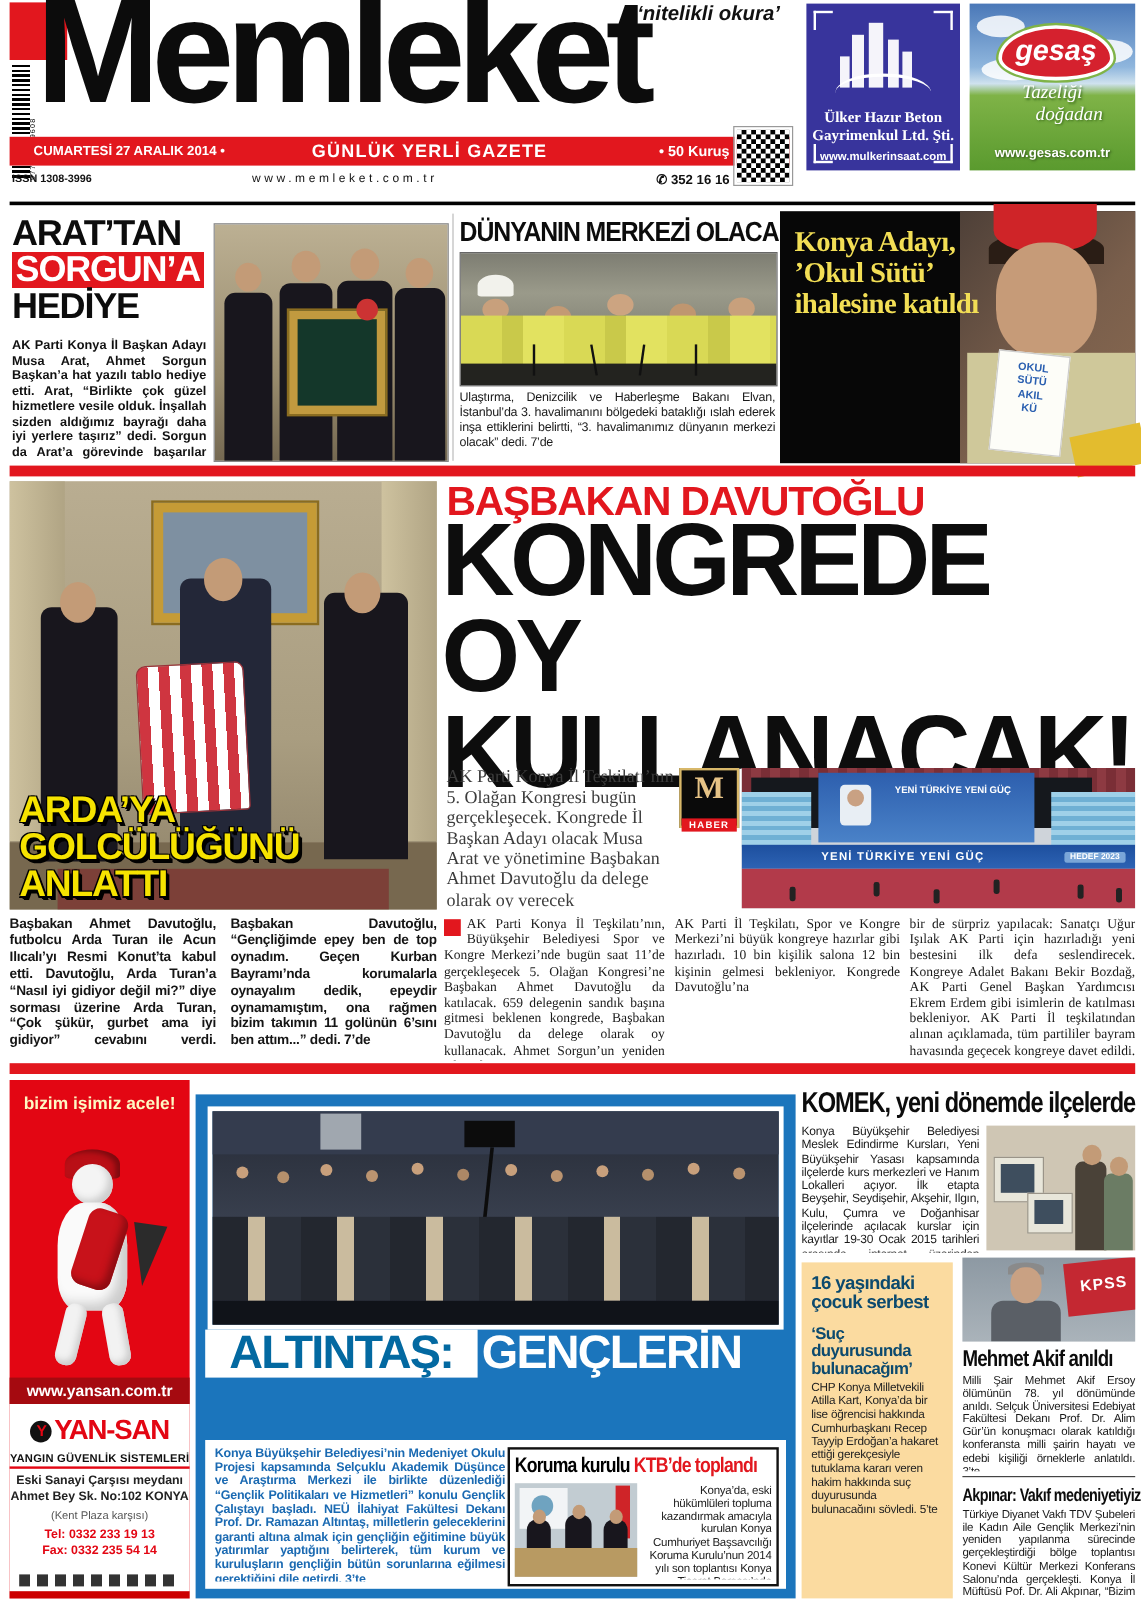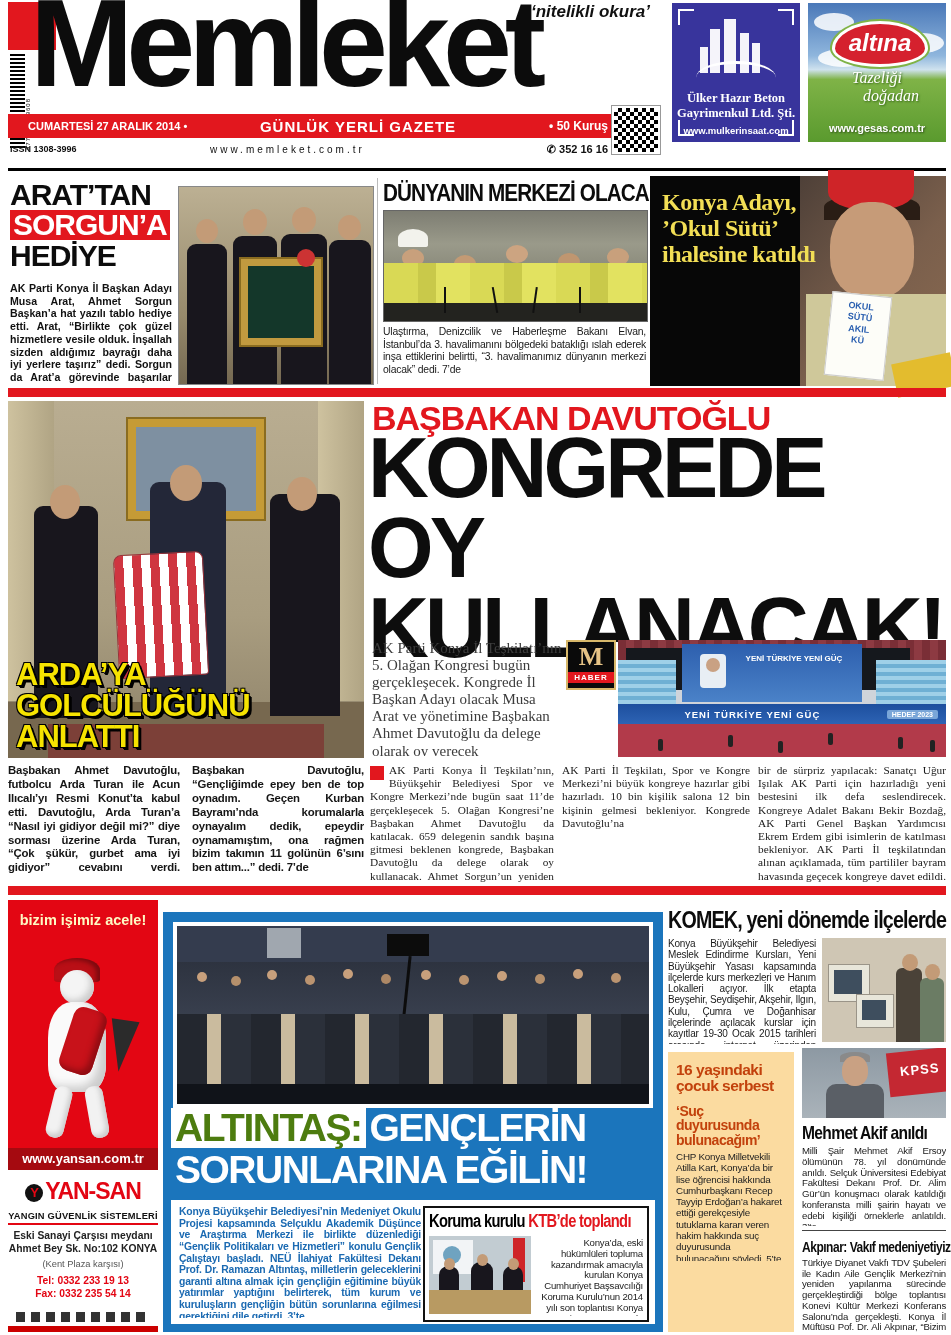--- a/index.html
+++ b/index.html
@@ -85,21 +85,21 @@
   .rug{position:absolute;bottom:0;left:40px;width:276px;height:34px;background:#7c4038;}
   .jersey{position:absolute;left:108px;top:152px;width:88px;height:122px;background:repeating-linear-gradient(90deg,#cf3540 0 9px,#fff 9px 18px);border-radius:8px 8px 4px 4px;transform:rotate(-3deg);border:1px solid #99323a;}
   .arda-hl{position:absolute;left:8px;bottom:6px;line-height:1.0;}
   .yellow-hl{font-weight:900;color:#f6e300;letter-spacing:-1px;text-shadow:2px 2px 0 #000,-1px -1px 0 #000,1px -1px 0 #000,-1px 1px 0 #000,3px 3px 0 #000;display:block;}
   .arda-b{left:8px;top:764px;width:356px;height:118px;column-count:2;column-gap:12px;font-weight:bold;font-size:11.4px;line-height:1.22;color:#151515;letter-spacing:-.2px;}
   .kicker{left:372px;top:399px;font-weight:900;font-size:34px;letter-spacing:-1px;color:#e2171e;white-space:nowrap;}
   .main-hl{left:368px;top:428px;width:582px;font-weight:900;font-size:86px;line-height:.93;letter-spacing:-4px;color:#0d0d0d;transform:scaleX(.98);transform-origin:left;}
   .deck{left:372px;top:640px;width:190px;height:116px;font-family:"Liberation Serif",serif;font-size:15px;line-height:1.14;color:#3c3c3c;}
   .mhaber{left:566px;top:640px;width:46px;height:46px;background:#0a0a0a;border:2px solid #d8b86a;text-align:center;}
   .mhaber .m{color:#e6c386;font-weight:900;font-size:26px;line-height:30px;font-family:"Liberation Serif",serif;display:block;}
-  .mhaber .h{display:block;background:#e2171e;color:#fff;font-weight:900;font-size:8px;line-height:11px;letter-spacing:1px;}
+  .mhaber .h{display:block;background:#e2171e;color:#fff;font-weight:900;font-size:8px;line-height:11px;letter-spacing:1px;margin-top:10px;}
   .cong-ph{left:618px;top:640px;width:328px;height:117px;background:#ddd;}
   .cong-seats{position:absolute;top:0;width:100%;height:20px;background:repeating-linear-gradient(90deg,#7a2e36 0 8px,#8d3a42 8px 16px);}
   .cong-wall{position:absolute;top:20px;width:100%;height:44px;background:#cfd4da;}
   .cong-stage{position:absolute;left:64px;top:4px;width:180px;height:58px;background:linear-gradient(#2d5fae,#4a82c8);color:#fff;}
   .cong-port{position:absolute;left:18px;top:10px;width:26px;height:34px;background:#e8eef4;border-radius:4px;}
   .cong-face{position:absolute;left:24px;top:14px;width:14px;height:14px;background:#c9a183;border-radius:50%;}
   .cong-t1{position:absolute;left:52px;top:10px;width:120px;font-weight:900;font-size:8px;text-align:center;line-height:1.2;}
   .cong-screen{position:absolute;top:8px;width:62px;height:42px;background:#15181d;}
   .cong-banner{position:absolute;left:0;top:64px;width:100%;height:20px;background:linear-gradient(#1d4f9e,#2d63b4);color:#fff;display:flex;align-items:center;}
   .cong-t2{flex:1;text-align:center;font-weight:900;font-size:9.5px;letter-spacing:1px;}
@@ -134,21 +134,21 @@
   .altintas{left:163px;top:912px;width:500px;height:420px;background:#1b75bc;}
   .alt-phframe{position:absolute;left:10px;top:10px;width:472px;height:178px;border:4px solid #fff;background:linear-gradient(#262b36 0%,#3a4150 55%,#2c313c 100%);overflow:hidden;}
   .alt-wall{position:absolute;top:0;width:100%;height:36px;background:#343c4e;}
   .alt-door{position:absolute;left:90px;top:2px;width:34px;height:30px;background:#cfd4d8;opacity:.7;}
   .alt-heads{position:absolute;left:20px;top:46px;width:10px;height:10px;border-radius:50%;background:#c8a07c;box-shadow:34px 4px 0 #b5906c,70px -2px 0 #c8a07c,108px 3px 0 #bb9470,146px -3px 0 #c8a07c,184px 2px 0 #ad8866,224px -2px 0 #c8a07c,262px 3px 0 #bb9470,300px -1px 0 #c8a07c,338px 2px 0 #b5906c,376px -3px 0 #c8a07c,414px 1px 0 #bb9470;}
   .alt-cam{position:absolute;left:210px;top:8px;width:42px;height:22px;background:#0c0c0c;}
   .alt-tripod{position:absolute;left:228px;top:30px;width:3px;height:70px;background:#0c0c0c;transform:rotate(6deg);}
   .alt-row{position:absolute;bottom:20px;width:100%;height:70px;background:repeating-linear-gradient(90deg,#23272f 0 30px,#cabb9e 30px 44px,#2b303a 44px 74px);}
   .alt-floorline{position:absolute;bottom:0;width:100%;height:20px;background:#101319;}
   .alt-hl{position:absolute;left:8px;top:196px;line-height:1.02;letter-spacing:-1.5px;white-space:nowrap;}
-  .alt-tag{background:#fff;color:#4d7c0f;font-weight:900;font-size:39px;padding:0 4px;display:inline-block;}
+  .alt-tag{background:#fff;color:#0369a1;font-weight:900;font-size:39px;padding:0 20px;display:inline-block;}
   .alt-rest{color:#fff;font-weight:900;font-size:39px;display:inline-block;margin-left:4px;}
   .alt-l2{color:#fff;font-weight:900;font-size:39px;display:block;margin-top:2px;padding-left:4px;}
   .alt-white{position:absolute;left:8px;top:288px;width:484px;height:124px;background:#fff;}
   .alt-body{position:absolute;left:8px;top:6px;width:242px;height:112px;font-weight:bold;font-size:10.4px;line-height:1.12;color:#1b6ab2;letter-spacing:-.2px;}
   .koruma{position:absolute;right:6px;top:6px;width:222px;height:112px;border:2px solid #111;background:#fff;}
   .kor-hl{margin:3px 4px 2px 4px;font-weight:900;font-size:17.5px;letter-spacing:-.8px;white-space:nowrap;transform:scaleX(.84);transform-origin:left;}
   .kor-red{color:#e2171e;}
   .kor-ph{position:absolute;left:4px;top:28px;width:102px;height:78px;background:#c2ccd2;}
   .kor-banner{position:absolute;left:4px;top:4px;width:40px;height:34px;background:#f2f4f6;}
   .kor-bcirc{position:absolute;left:14px;top:10px;width:18px;height:18px;border-radius:50%;background:#6fa3c0;}
@@ -156,21 +156,21 @@
   .kor-desk{position:absolute;bottom:0;width:100%;height:24px;background:#b89a62;}
   .kor-body{position:absolute;right:4px;top:30px;width:108px;height:78px;font-size:9.6px;line-height:1.13;color:#222;text-align:right;letter-spacing:-.2px;}
 
   .komek-hl{left:668px;top:906px;width:280px;font-weight:900;font-size:24px;letter-spacing:-1px;white-space:nowrap;transform:scaleX(.82);transform-origin:left;color:#0c0c0c;}
   .komek-b{left:668px;top:938px;width:148px;height:106px;font-size:10px;line-height:1.13;letter-spacing:-.2px;color:#1a1a1a;}
   .komek-ph{left:822px;top:938px;width:124px;height:104px;background:#cfc6b4;}
   .km-mon{position:absolute;background:#e8e6da;border:1px solid #9a9488;}
   .km-scr{position:absolute;background:#3e4e5e;}
   .km-fig{position:absolute;background:#4a4238;border-radius:6px 6px 0 0;}
   .tanbox{left:668px;top:1052px;width:126px;height:280px;background:#fbdba0;padding:0;}
-  .tan-h{margin:10px 8px 4px 8px;font-weight:900;font-size:15.5px;line-height:1.03;letter-spacing:-.5px;color:#c2410c;}
+  .tan-h{margin:10px 8px 4px 8px;font-weight:900;font-size:15.5px;line-height:1.03;letter-spacing:-.5px;color:#0c4a6e;}
   .tan-b{margin:0 8px;font-size:9.8px;line-height:1.15;letter-spacing:-.2px;color:#222;}
   .akif-ph{left:802px;top:1048px;width:144px;height:70px;background:linear-gradient(#8d99a3,#aab3ba);}
   .akif-banner{position:absolute;right:-6px;top:2px;width:64px;height:44px;background:#c42832;transform:rotate(-6deg);color:#fff;font-weight:900;font-size:13px;text-align:center;line-height:40px;letter-spacing:1px;}
   .akif-face{position:absolute;left:40px;top:8px;width:26px;height:30px;background:#c9a183;border-radius:46%;}
   .akif-hair{position:absolute;left:38px;top:4px;width:30px;height:10px;background:#8a8a8a;border-radius:50% 50% 0 0;}
   .akif-suit{position:absolute;left:24px;top:36px;width:58px;height:34px;background:#5a5f66;border-radius:10px 10px 0 0;}
   .akif-hl{left:802px;top:1122px;font-weight:900;font-size:19px;letter-spacing:-.8px;white-space:nowrap;transform:scaleX(.82);transform-origin:left;color:#0c0c0c;}
   .akif-b{left:802px;top:1146px;width:144px;height:80px;font-size:9.6px;line-height:1.13;letter-spacing:-.2px;color:#1a1a1a;}
   .rdiv{left:802px;top:1230px;width:144px;height:1px;background:#444;}
   .akp-hl{left:802px;top:1238px;font-weight:900;font-size:15px;letter-spacing:-.6px;white-space:nowrap;transform:scaleX(.8);transform-origin:left;color:#0c0c0c;}
@@ -214,21 +214,21 @@
     </div>
     <div class="ulk-t1">Ülker Hazır Beton</div>
     <div class="ulk-t2">Gayrimenkul Ltd. Şti.</div>
     <div class="ulk-w">www.mulkerinsaat.com</div>
   </div>
 
   <div class="abs ad-gesas">
     <div class="ges-cloud" style="left:6px;top:10px;width:40px;height:18px;"></div>
     <div class="ges-cloud" style="left:92px;top:30px;width:44px;height:20px;"></div>
     <div class="ges-cloud" style="left:10px;top:46px;width:50px;height:18px;"></div>
-    <div class="ges-logo">altına</div>
+    <div class="ges-logo">gesaş</div>
     <div class="ges-slog">Tazeliği</div>
     <div class="ges-slog2">doğadan</div>
     <div class="ges-w">www.gesas.com.tr</div>
   </div>
 
   <div class="abs arat-h">
     <span class="l1">ARAT’TAN</span>
     <span class="l2">SORGUN’A</span>
     <span class="l3">HEDİYE</span>
   </div>
@@ -376,21 +376,20 @@
       <div class="alt-wall"></div>
       <div class="alt-door"></div>
       <div class="alt-heads"></div>
       <div class="alt-cam"></div>
       <div class="alt-tripod"></div>
       <div class="alt-row"></div>
       <div class="alt-floorline"></div>
     </div>
     <div class="alt-hl">
       <span class="alt-tag">ALTINTAŞ:</span><span class="alt-rest">GENÇLERİN</span>
-      <span class="alt-l2">SORUNLARINA EĞİLİN!</span>
     </div>
     <div class="alt-white">
       <div class="alt-body jus ov">Konya Büyükşehir Belediyesi’nin Medeniyet Okulu Projesi kapsamında Selçuklu Akademik Düşünce ve Araştırma Merkezi ile birlikte düzenlediği “Gençlik Politikaları ve Hizmetleri” konulu Gençlik Çalıştayı başladı. NEÜ İlahiyat Fakültesi Dekanı Prof. Dr. Ramazan Altıntaş, milletlerin geleceklerini garanti altına almak için gençliğin eğitimine büyük yatırımlar yaptığını belirterek, tüm kurum ve kuruluşların gençliğin bütün sorunlarına eğilmesi gerektiğini dile getirdi. 3’te</div>
       <div class="koruma">
         <div class="kor-hl"><span>Koruma kurulu </span><span class="kor-red">KTB’de toplandı</span></div>
         <div class="kor-ph">
           <div class="kor-banner"></div>
           <div class="kor-bcirc"></div>
           <div class="kor-flag"></div>
           <div class="fig" style="left:10px;bottom:22px;width:20px;height:26px;"></div>

